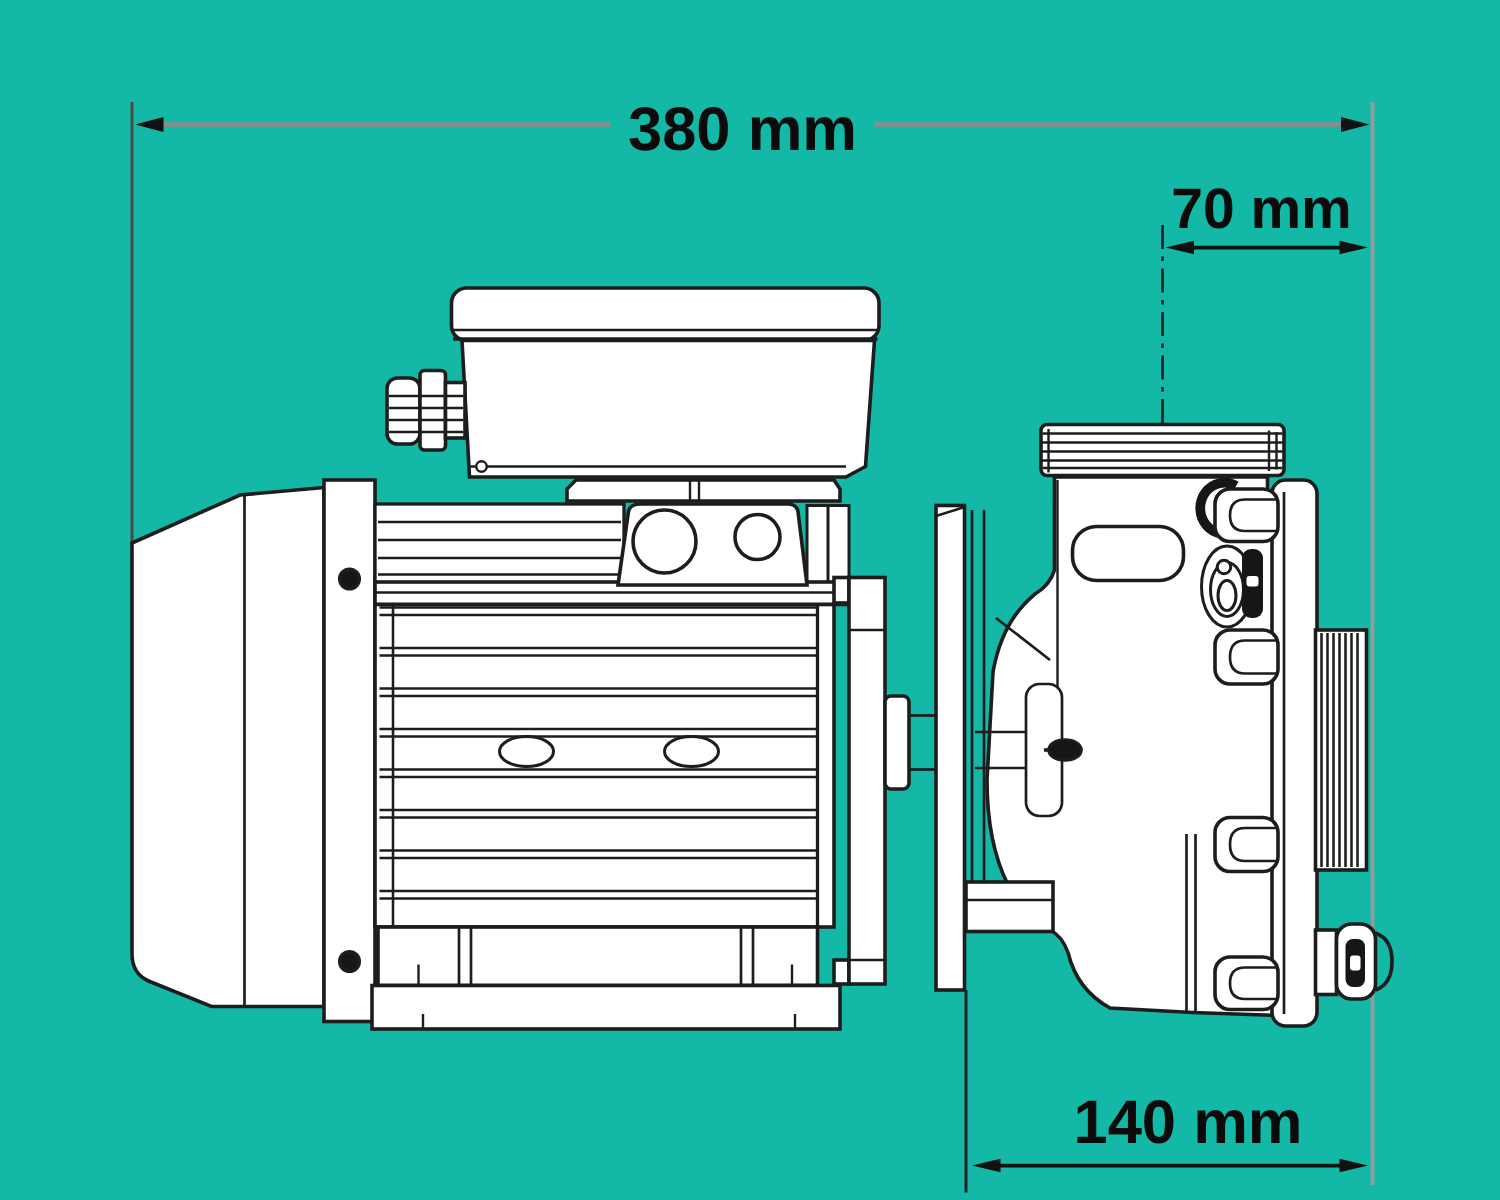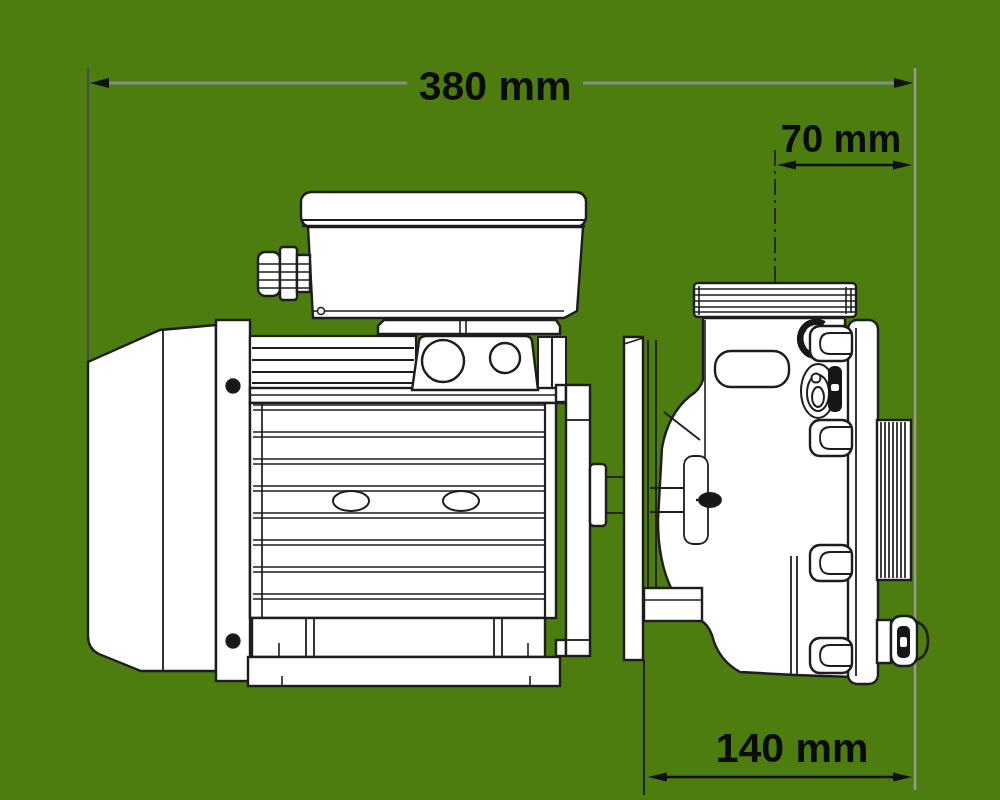--- a/index.html
+++ b/index.html
@@ -1,16 +1,16 @@
 <!DOCTYPE html>
 <html><head>
 <meta charset="utf-8">
 <style>
   html,body{margin:0;padding:0;background:#fff;}
-  .frame{position:relative;width:1000px;height:800px;background:#4d7c0f;overflow:hidden;
+  .frame{position:relative;width:1000px;height:800px;background:#14b8a6;overflow:hidden;
          font-family:"Liberation Sans", sans-serif;}
   svg{position:absolute;left:0;top:0;}
   .dimtext{font-family:"Liberation Sans","DejaVu Sans",sans-serif;font-weight:bold;fill:#0b0b0b;}
 </style>
 </head>
 <body>
 
 <div class="frame">
 <svg width="1000" height="800" viewBox="0 0 1000 800">
 

